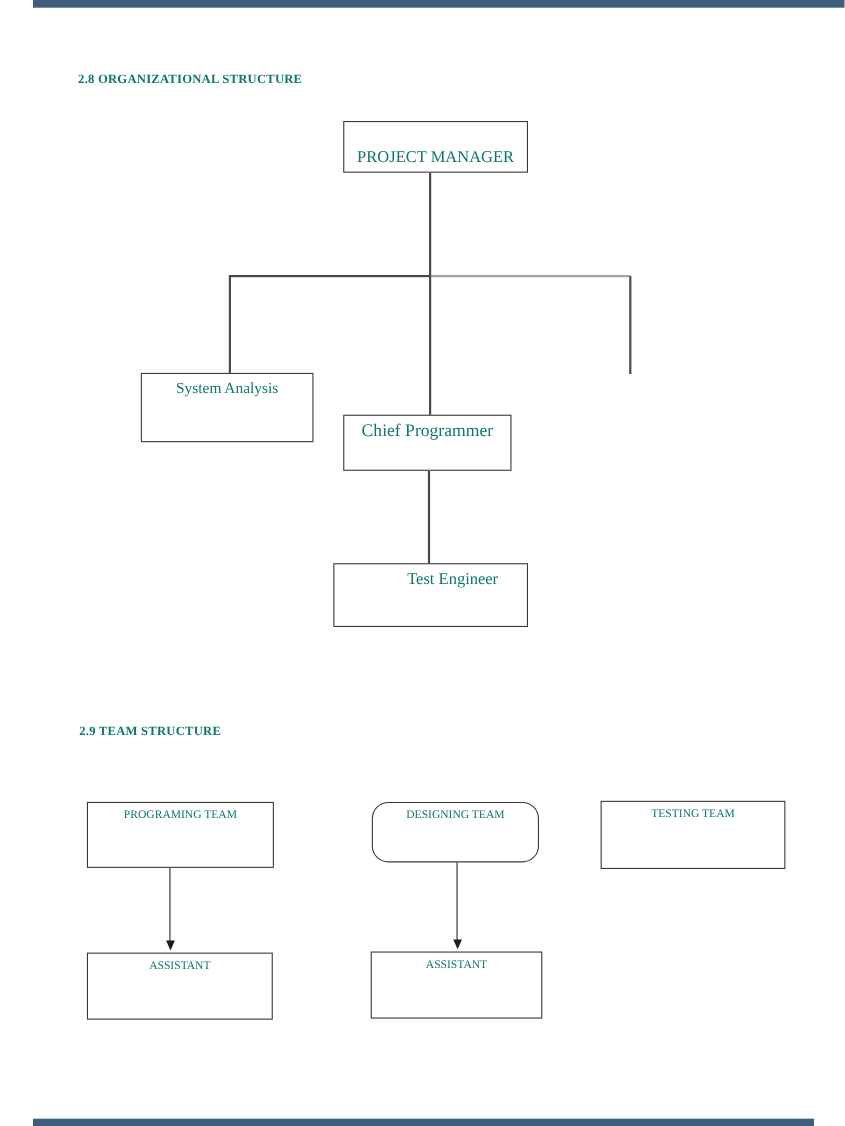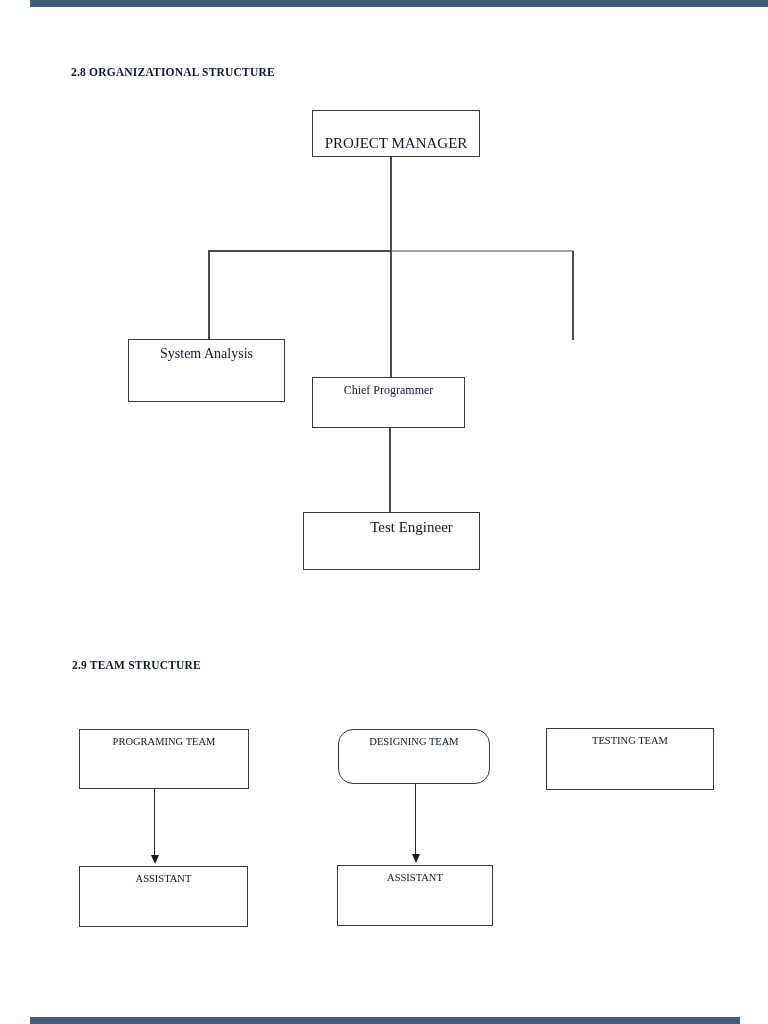--- a/index.html
+++ b/index.html
@@ -3,21 +3,21 @@
 <meta charset="utf-8">
 <style>
   html, body { margin: 0; padding: 0; background: #ffffff; }
   .page {
     position: relative;
     width: 768px;
     height: 1024px;
     background: #ffffff;
     overflow: hidden;
     font-family: "Liberation Serif", "DejaVu Serif", serif;
-    color: #0f172a;
+    color: #0f766e;
   }
   .accent-bar { position: absolute; background: #3f5e7e; }
   .bar-top    { left: 30px; top: 0;       width: 738px; height: 7px; }
   .bar-bottom { left: 30px; top: 1017px;  width: 710px; height: 7px; }
 
   .heading {
     position: absolute;
     font-weight: bold;
     font-size: 11.5px;
     letter-spacing: 0.2px;
@@ -29,21 +29,21 @@
   .node {
     position: absolute;
     border: 1.5px solid #3a3a3a;
     background: #ffffff;
     box-sizing: border-box;
     text-align: center;
     white-space: nowrap;
   }
   .node-pm   { left: 312px; top: 110px; width: 168px; height: 47px; font-size: 15px; padding-top: 24px; }
   .node-sa   { left: 128px; top: 339px; width: 157px; height: 63px; font-size: 14px; padding-top: 6px; }
-  .node-cp   { left: 312px; top: 377px; width: 153px; height: 51px; font-size: 12px; padding-top: 5px; text-align: center; }
+  .node-cp   { left: 312px; top: 377px; width: 153px; height: 51px; font-size: 16px; padding-top: 5px; text-align: center; }
   .node-ca   { left: 490px; top: 339px; width: 160px; height: 63px; font-size: 14px; padding-top: 6px; }
   .node-te   { left: 303px; top: 512px; width: 177px; height: 58px; font-size: 15px; padding-top: 6px; padding-left: 40px; }
   .node-prog { left: 79px;  top: 729px; width: 170px; height: 60px; font-size: 10.5px; padding-top: 6px; }
   .node-des  { left: 338px; top: 729px; width: 152px; height: 55px; font-size: 10.5px; padding-top: 6px; border-radius: 15px; }
   .node-test { left: 546px; top: 728px; width: 168px; height: 62px; font-size: 10.5px; padding-top: 6px; }
   .node-asl  { left: 79px;  top: 866px; width: 169px; height: 61px; font-size: 10.5px; padding-top: 6px; }
   .node-asr  { left: 337px; top: 865px; width: 156px; height: 61px; font-size: 10.5px; padding-top: 6px; }
 
   .line { position: absolute; background: #4a4a4a; }
   .vline { width: 1.5px; }

